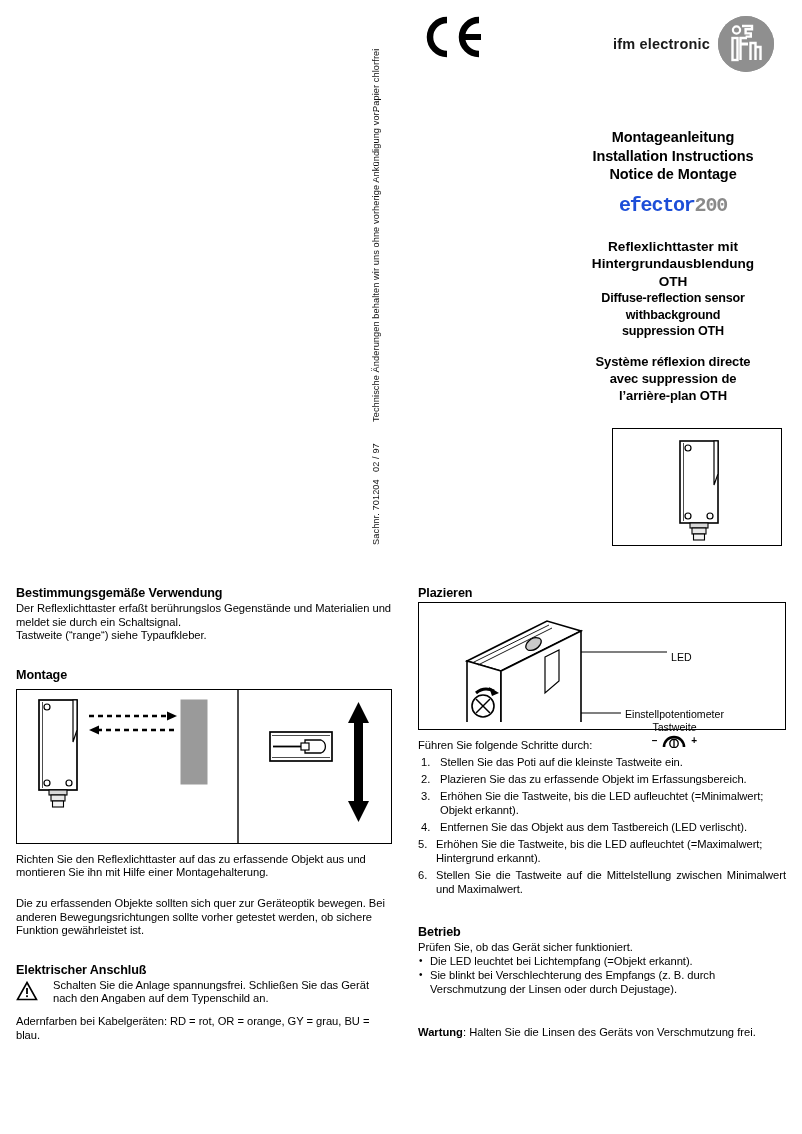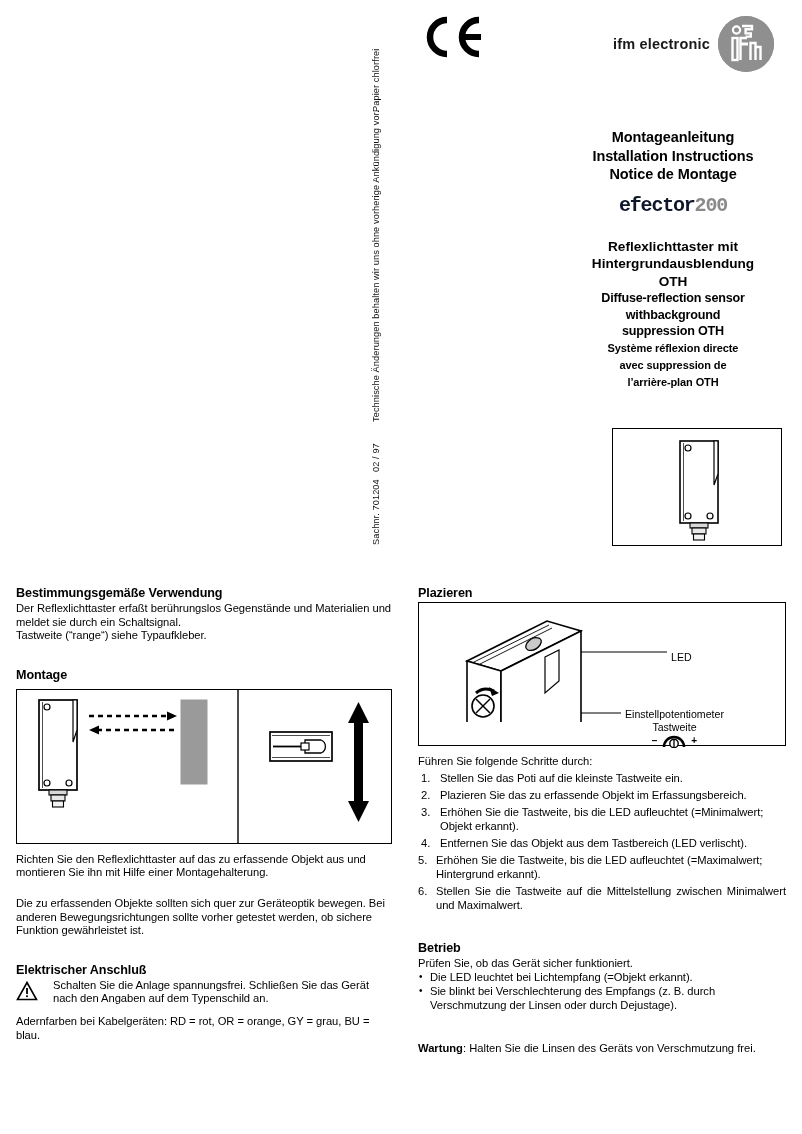--- a/index.html
+++ b/index.html
@@ -81,36 +81,37 @@
   }
   .efector-logo {
     margin: 12px auto 0;
     display: inline-block;
     font-family: "Liberation Mono", monospace;
     font-size: 20px;
     font-weight: bold;
     letter-spacing: -1.2px;
     line-height: 1;
   }
-  .ef-black { color: #0f172a; }
+  .ef-black { color: #1d4ed8; }
   .ef-gray  { color: #8a8a8a; }
   .prod-de {
     margin-top: 22px;
     font-size: 13.6px;
     font-weight: bold;
     line-height: 17.5px;
   }
   .prod-en {
     font-size: 12.6px;
     font-weight: bold;
     line-height: 16.4px;
     letter-spacing: -.2px;
   }
   .prod-fr {
-    font-size: 11px;
+    margin-top: 13px;
+    font-size: 13px;
     font-weight: bold;
     line-height: 17px;
     letter-spacing: -.1px;
   }
 
   
   .prod-box {
     position: absolute;
     left: 612px; top: 428px;
     width: 170px; height: 118px;
@@ -148,21 +149,21 @@
   }
 
   
   .warn-row { display: flex; gap: 15px; align-items: flex-start; }
   .warn-tri { flex: 0 0 auto; margin-top: 2px; }
   .warn-ind { margin-left: 29px; }
 
   
   .fig-just {
     margin-top: 0;
-    width: 368px; height: 144px;
+    width: 368px; height: 128px;
     border: 1px solid #000;
     position: relative;
     background: #fff;
   }
   .callout-label {
     position: absolute;
     font-size: 10.6px;
     line-height: 12.6px;
     white-space: nowrap;
   }

